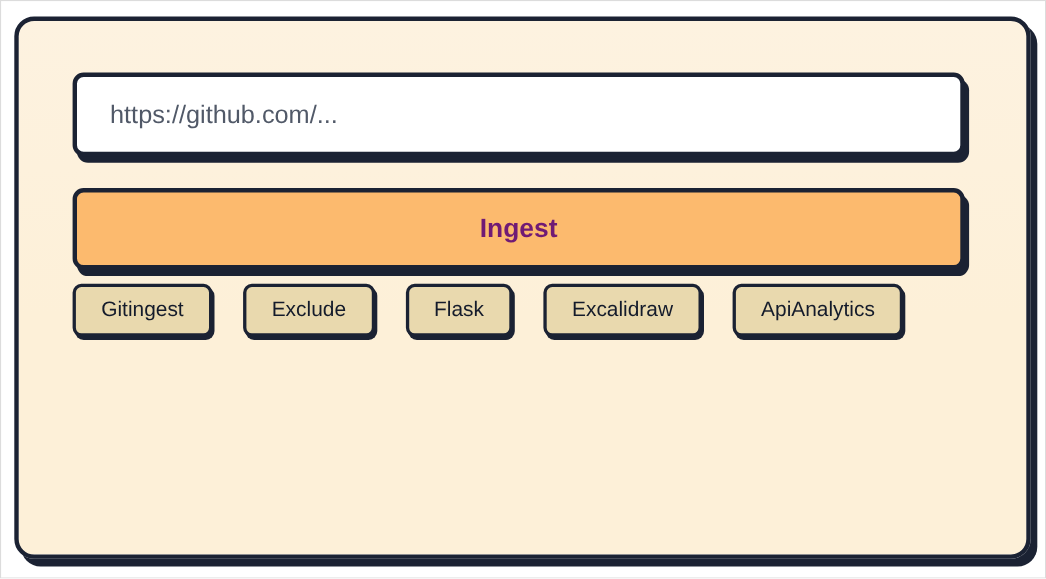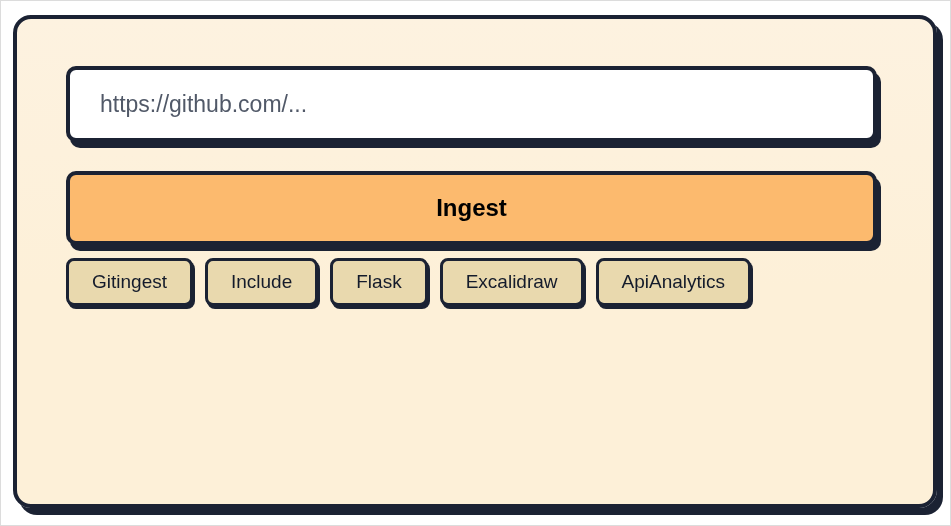--- a/index.html
+++ b/index.html
@@ -38,21 +38,21 @@
     box-shadow:4px 6px 0 0 var(--dark);
     padding:0 30px;font-size:23px;color:#2c3442;
     font-family:inherit;outline:none;
   }
   .url-input::placeholder{color:#515968;opacity:1;}
 
   .ingest-btn{
     display:block;width:100%;height:74px;margin-top:29px;
     background:var(--accent-orange);border:4px solid var(--dark);border-radius:10px;
     box-shadow:4px 6px 0 0 var(--dark);
-    font-size:24px;font-weight:700;color:#000000;
+    font-size:24px;font-weight:700;color:#701a75;
     font-family:inherit;cursor:pointer;text-align:center;
   }
 
   .filters-row{display:flex;align-items:flex-start;margin-top:49px;}
 
   .pattern-group{
     display:flex;width:330px;height:56px;
     border:4px solid var(--dark);border-radius:10px;
     box-shadow:4px 5px 0 0 var(--dark);
     overflow:hidden;background:var(--pattern-input-bg);
@@ -83,21 +83,21 @@
     background:var(--slider-red);border-radius:2px 0 0 2px;
   }
   .slider-thumb{
     position:absolute;top:50%;width:30px;height:38px;
     transform:translate(-50%,-50%);
     background:#ffffff;border:4px solid var(--dark);border-radius:7px;
     box-shadow:2px 2px 0 0 var(--dark);cursor:grab;
   }
 
   .examples-heading{margin-top:30px;font-size:19px;color:#55514a;}
-  .examples-row{display:flex;gap:12px;margin-top:13px;}
+  .examples-row{display:flex;gap:28px;margin-top:13px;}
   .example-btn{
     height:48px;padding:0 23px;
     background:var(--example-bg);border:3px solid var(--dark);border-radius:8px;
     box-shadow:2px 3px 0 0 var(--dark);
     font-size:19px;font-weight:500;color:#141b2b;
     font-family:inherit;cursor:pointer;white-space:nowrap;
   }
   .chevron{display:inline-block;line-height:0;}
 </style>
 </head>
@@ -108,21 +108,21 @@
     <div class="content">
 
       <input class="url-input" type="text" placeholder="https://github.com/..." style="">
 
       <button class="ingest-btn">Ingest</button>
 
 
 
       <div class="examples-row">
           <button class="example-btn">Gitingest</button>
-          <button class="example-btn">Include</button>
+          <button class="example-btn">Exclude</button>
           <button class="example-btn">Flask</button>
           <button class="example-btn">Excalidraw</button>
           <button class="example-btn">ApiAnalytics</button>
         </div>
 
     </div>
   </div>
 </div>
 
 </body></html>

